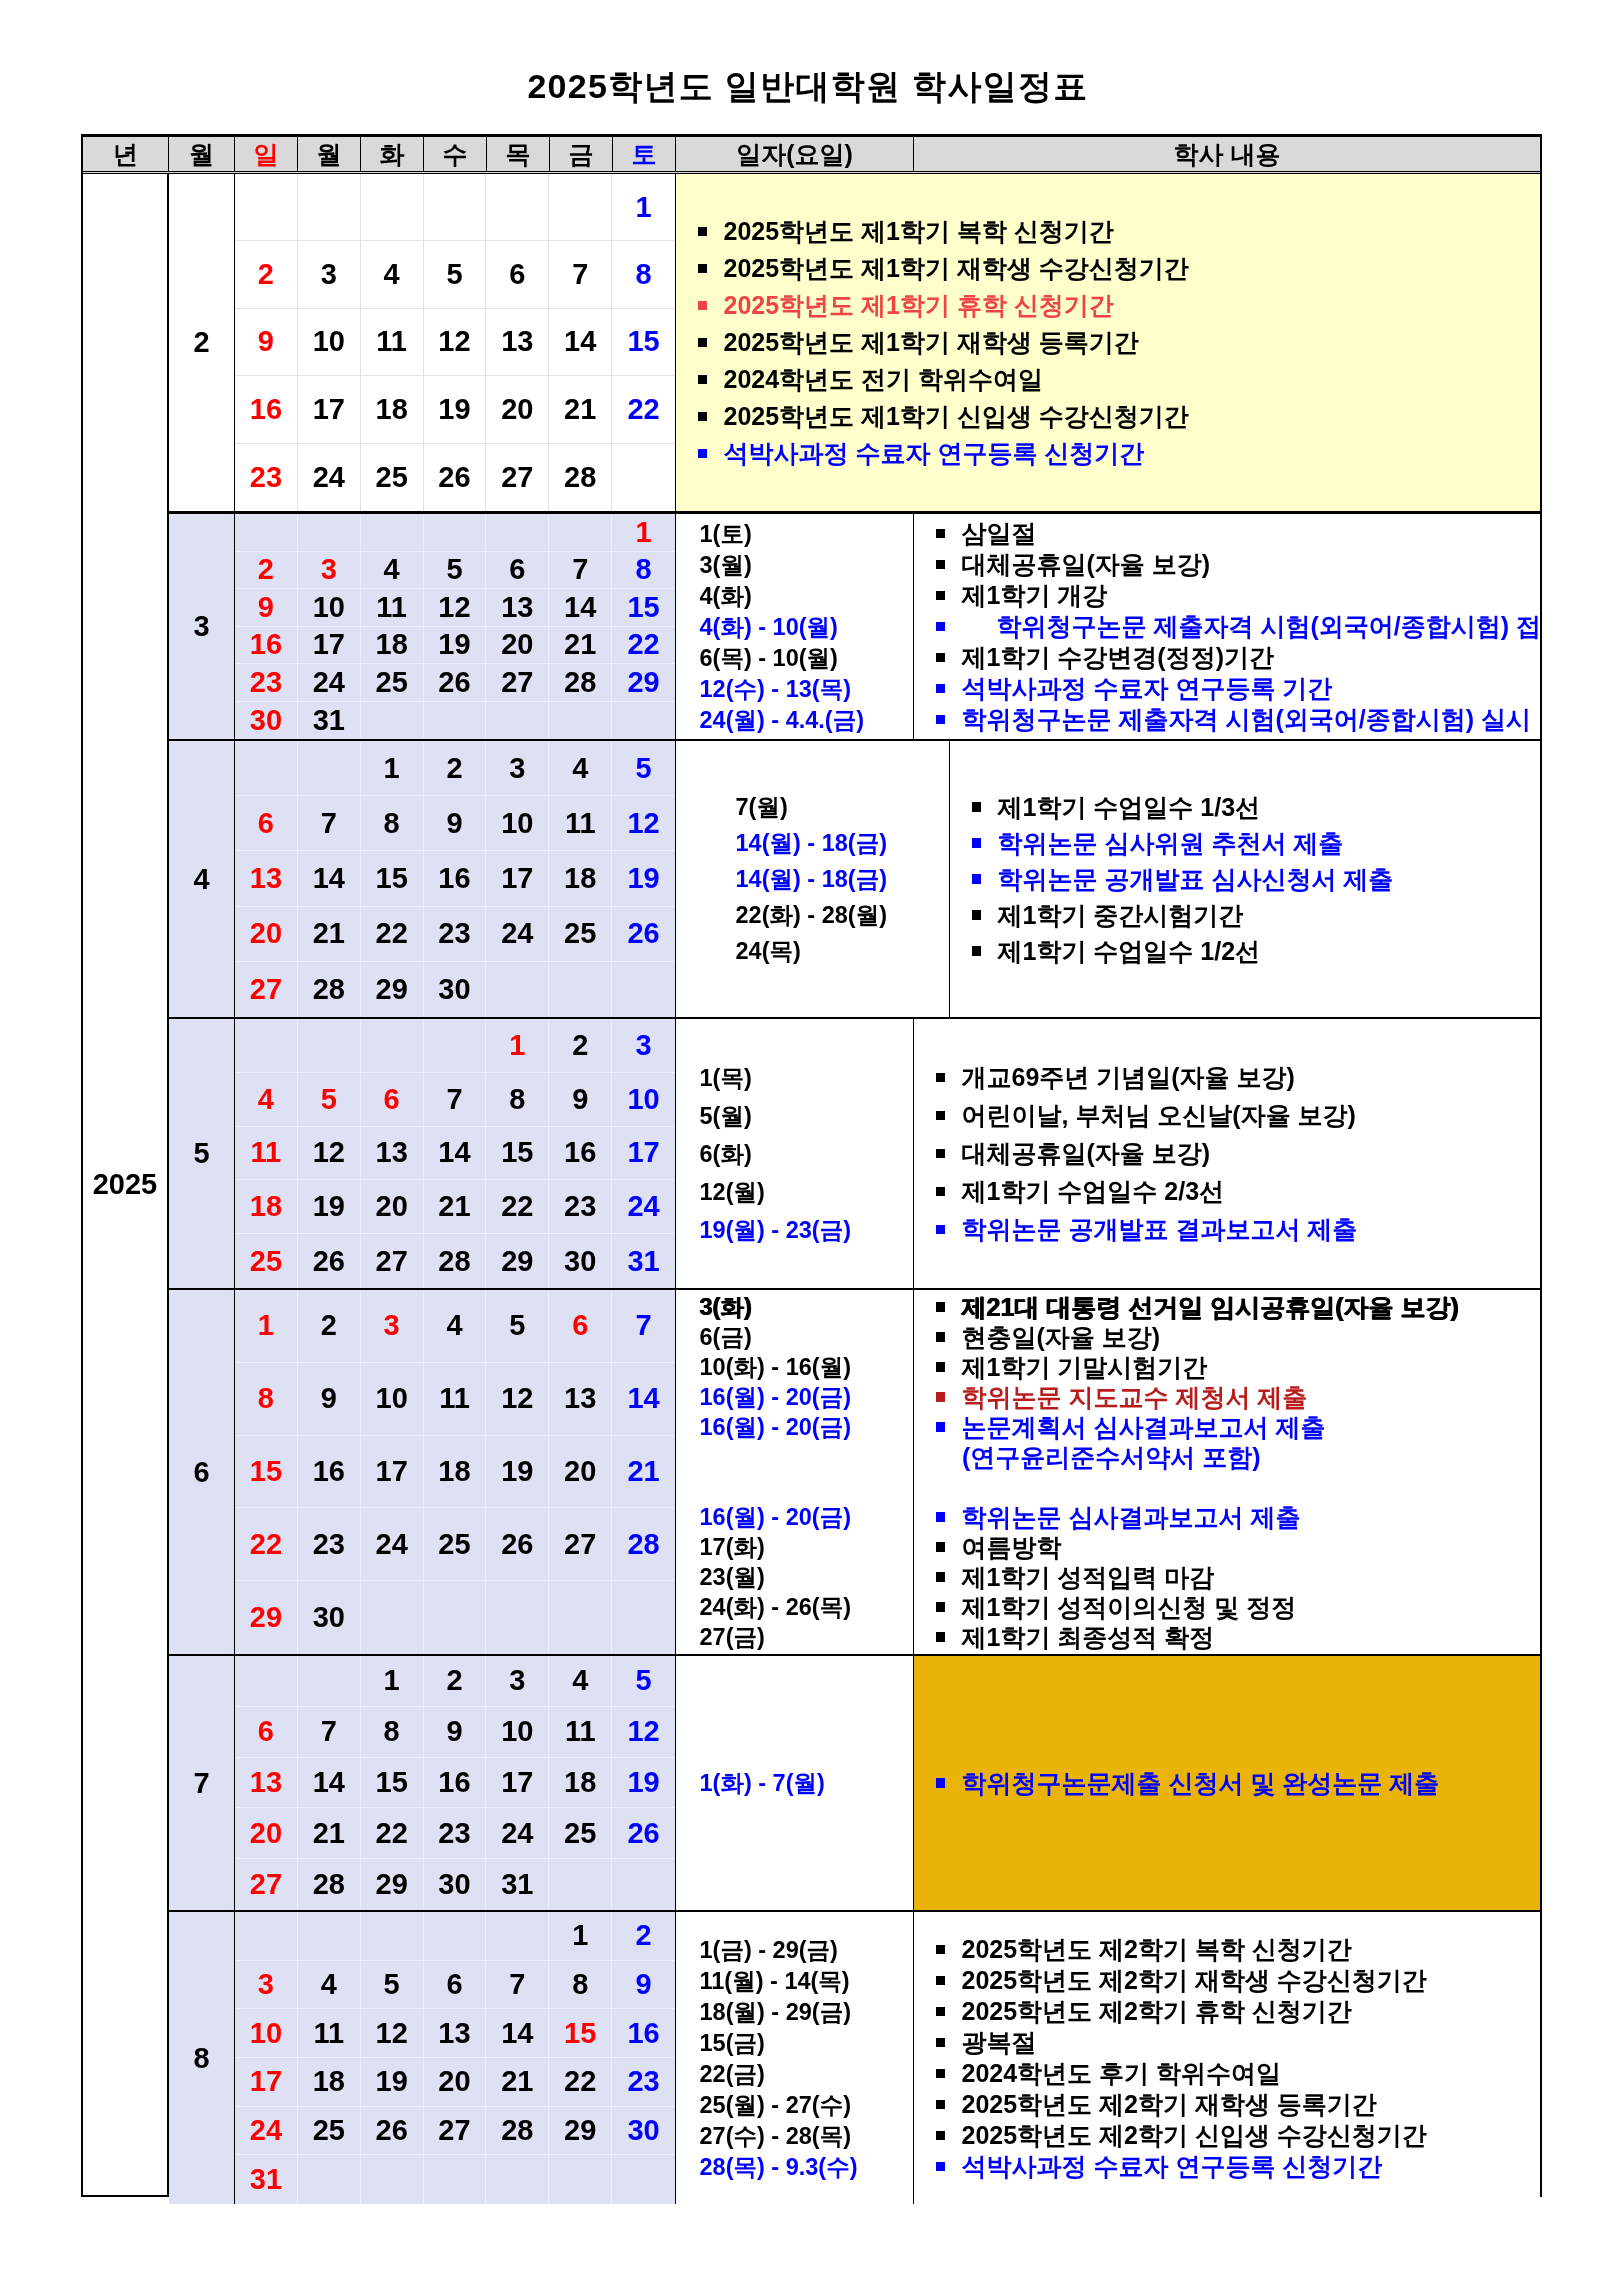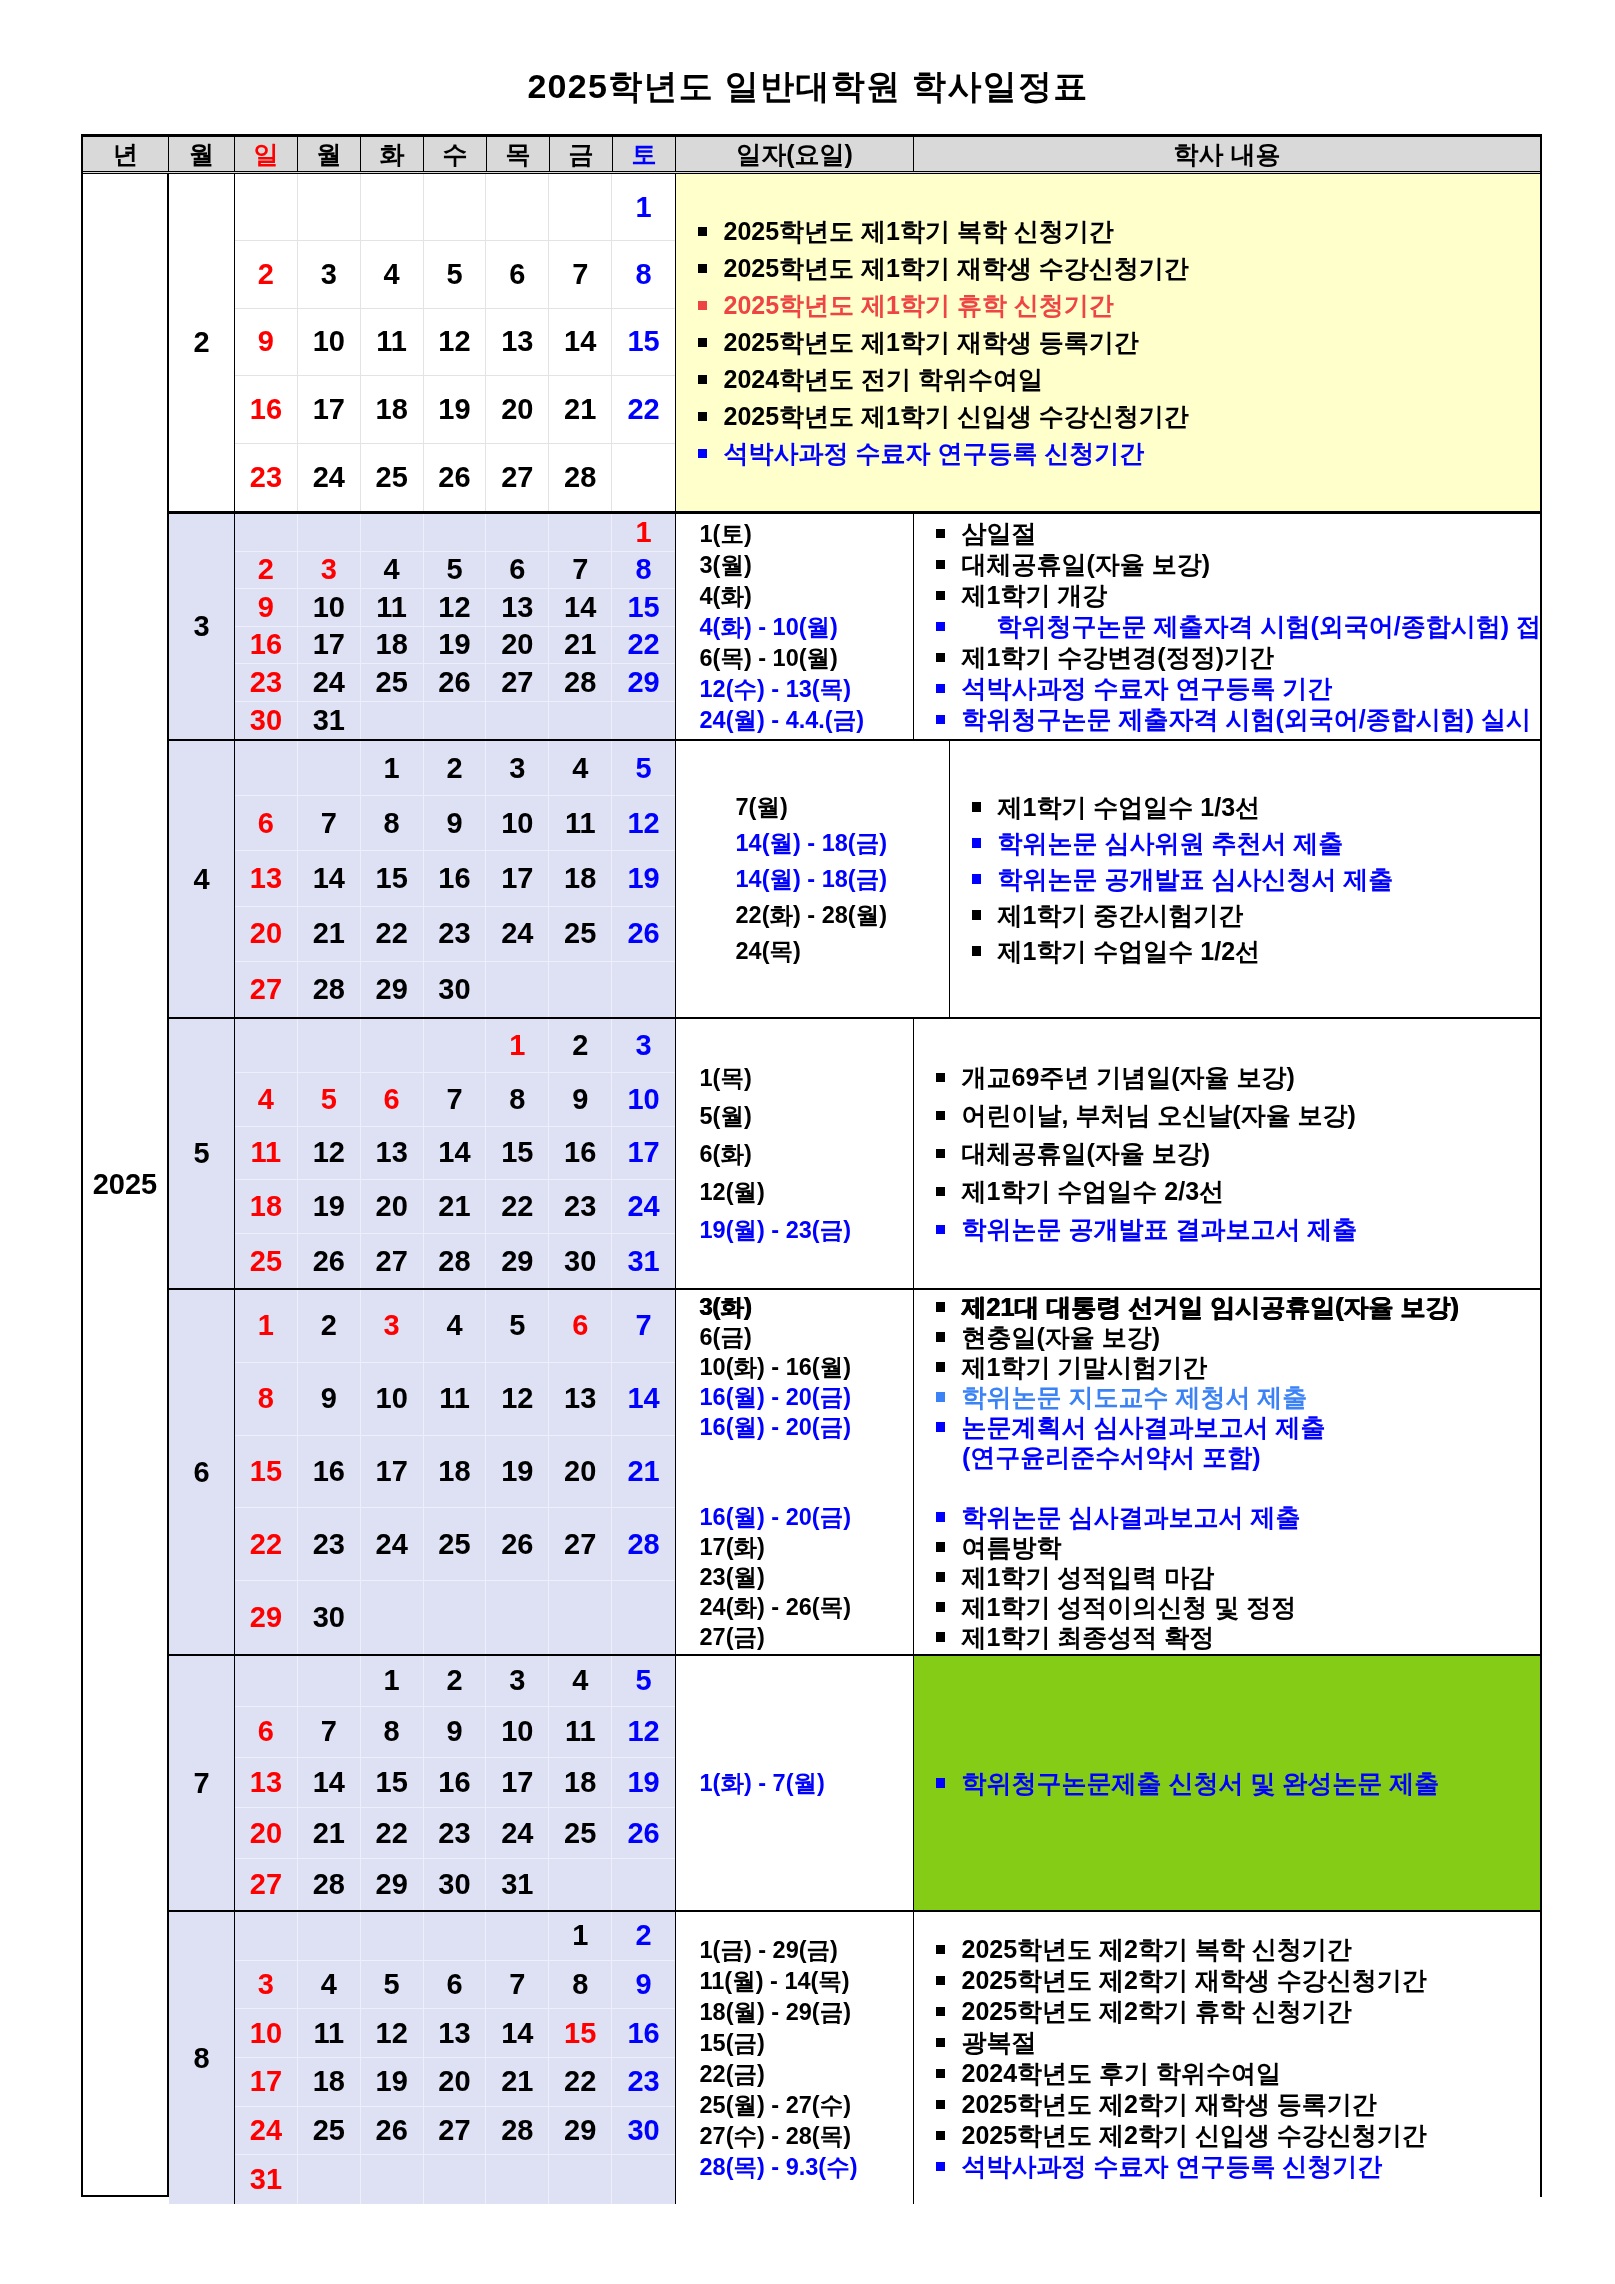--- a/index.html
+++ b/index.html
@@ -444,21 +444,21 @@
                 <div class="xbold" style="display: inline;">제21대 대통령 선거일 임시공휴일(자율 보강)</div>
               </div>
               <div class="ev-line" style="height: 30px; color: rgb(0, 0, 0);">
                 <div class="bullet"></div>
                 <div style="display: inline;">현충일(자율 보강)</div>
               </div>
               <div class="ev-line" style="height: 30px; color: rgb(0, 0, 0);">
                 <div class="bullet"></div>
                 <div style="display: inline;">제1학기 기말시험기간</div>
               </div>
-              <div class="ev-line" style="height: 30px; color: #3b82f6;">
+              <div class="ev-line" style="height: 30px; color: #b91c1c;">
                 <div class="bullet"></div>
                 <div style="display: inline;">학위논문 지도교수 제청서 제출</div>
               </div>
               <div class="ev-line" style="height: 30px; color: rgb(0, 0, 255);">
                 <div class="bullet"></div>
                 <div style="display: inline;">논문계획서 심사결과보고서 제출</div>
               </div>
               <div class="ev-line cont" style="height: 30px; color: rgb(0, 0, 255);">
                 <div style="display: inline;">(연구윤리준수서약서 포함)</div>
               </div>
@@ -520,21 +520,21 @@
               <div class="cal-day" style="border-right: 0.7px solid rgb(237, 240, 250);">28</div>
               <div class="cal-day" style="border-right: 0.7px solid rgb(237, 240, 250);">29</div>
               <div class="cal-day" style="border-right: 0.7px solid rgb(237, 240, 250);">30</div>
               <div class="cal-day" style="border-right: 0.7px solid rgb(237, 240, 250);">31</div>
               <div class="cal-day" style="border-right: 0.7px solid rgb(237, 240, 250);"></div>
               <div class="cal-day"></div>
             </div>
             <div class="m-dates" style="background: rgb(255, 255, 255);">
               <div class="ev-date" style="height: 33px; color: rgb(0, 0, 255);">1(화) - 7(월)</div>
             </div>
-            <div class="m-content" style="background: #84cc16;">
+            <div class="m-content" style="background: #eab308;">
               <div class="ev-line" style="height: 33px; color: rgb(0, 0, 255);">
                 <div class="bullet"></div>
                 <div style="display: inline;">학위청구논문제출 신청서 및 완성논문 제출</div>
               </div>
             </div>
           </div>
           <div class="month-row" style="height: 292px;">
             <div class="m-num" style="background: rgb(222, 225, 243);">8</div>
             <div class="m-cal" style="background: rgb(222, 225, 243); grid-template-rows: repeat(6, 1fr);">
               <div class="cal-day" style="border-right: 0.7px solid rgb(237, 240, 250); border-bottom: 0.7px solid rgb(237, 240, 250);"></div>

